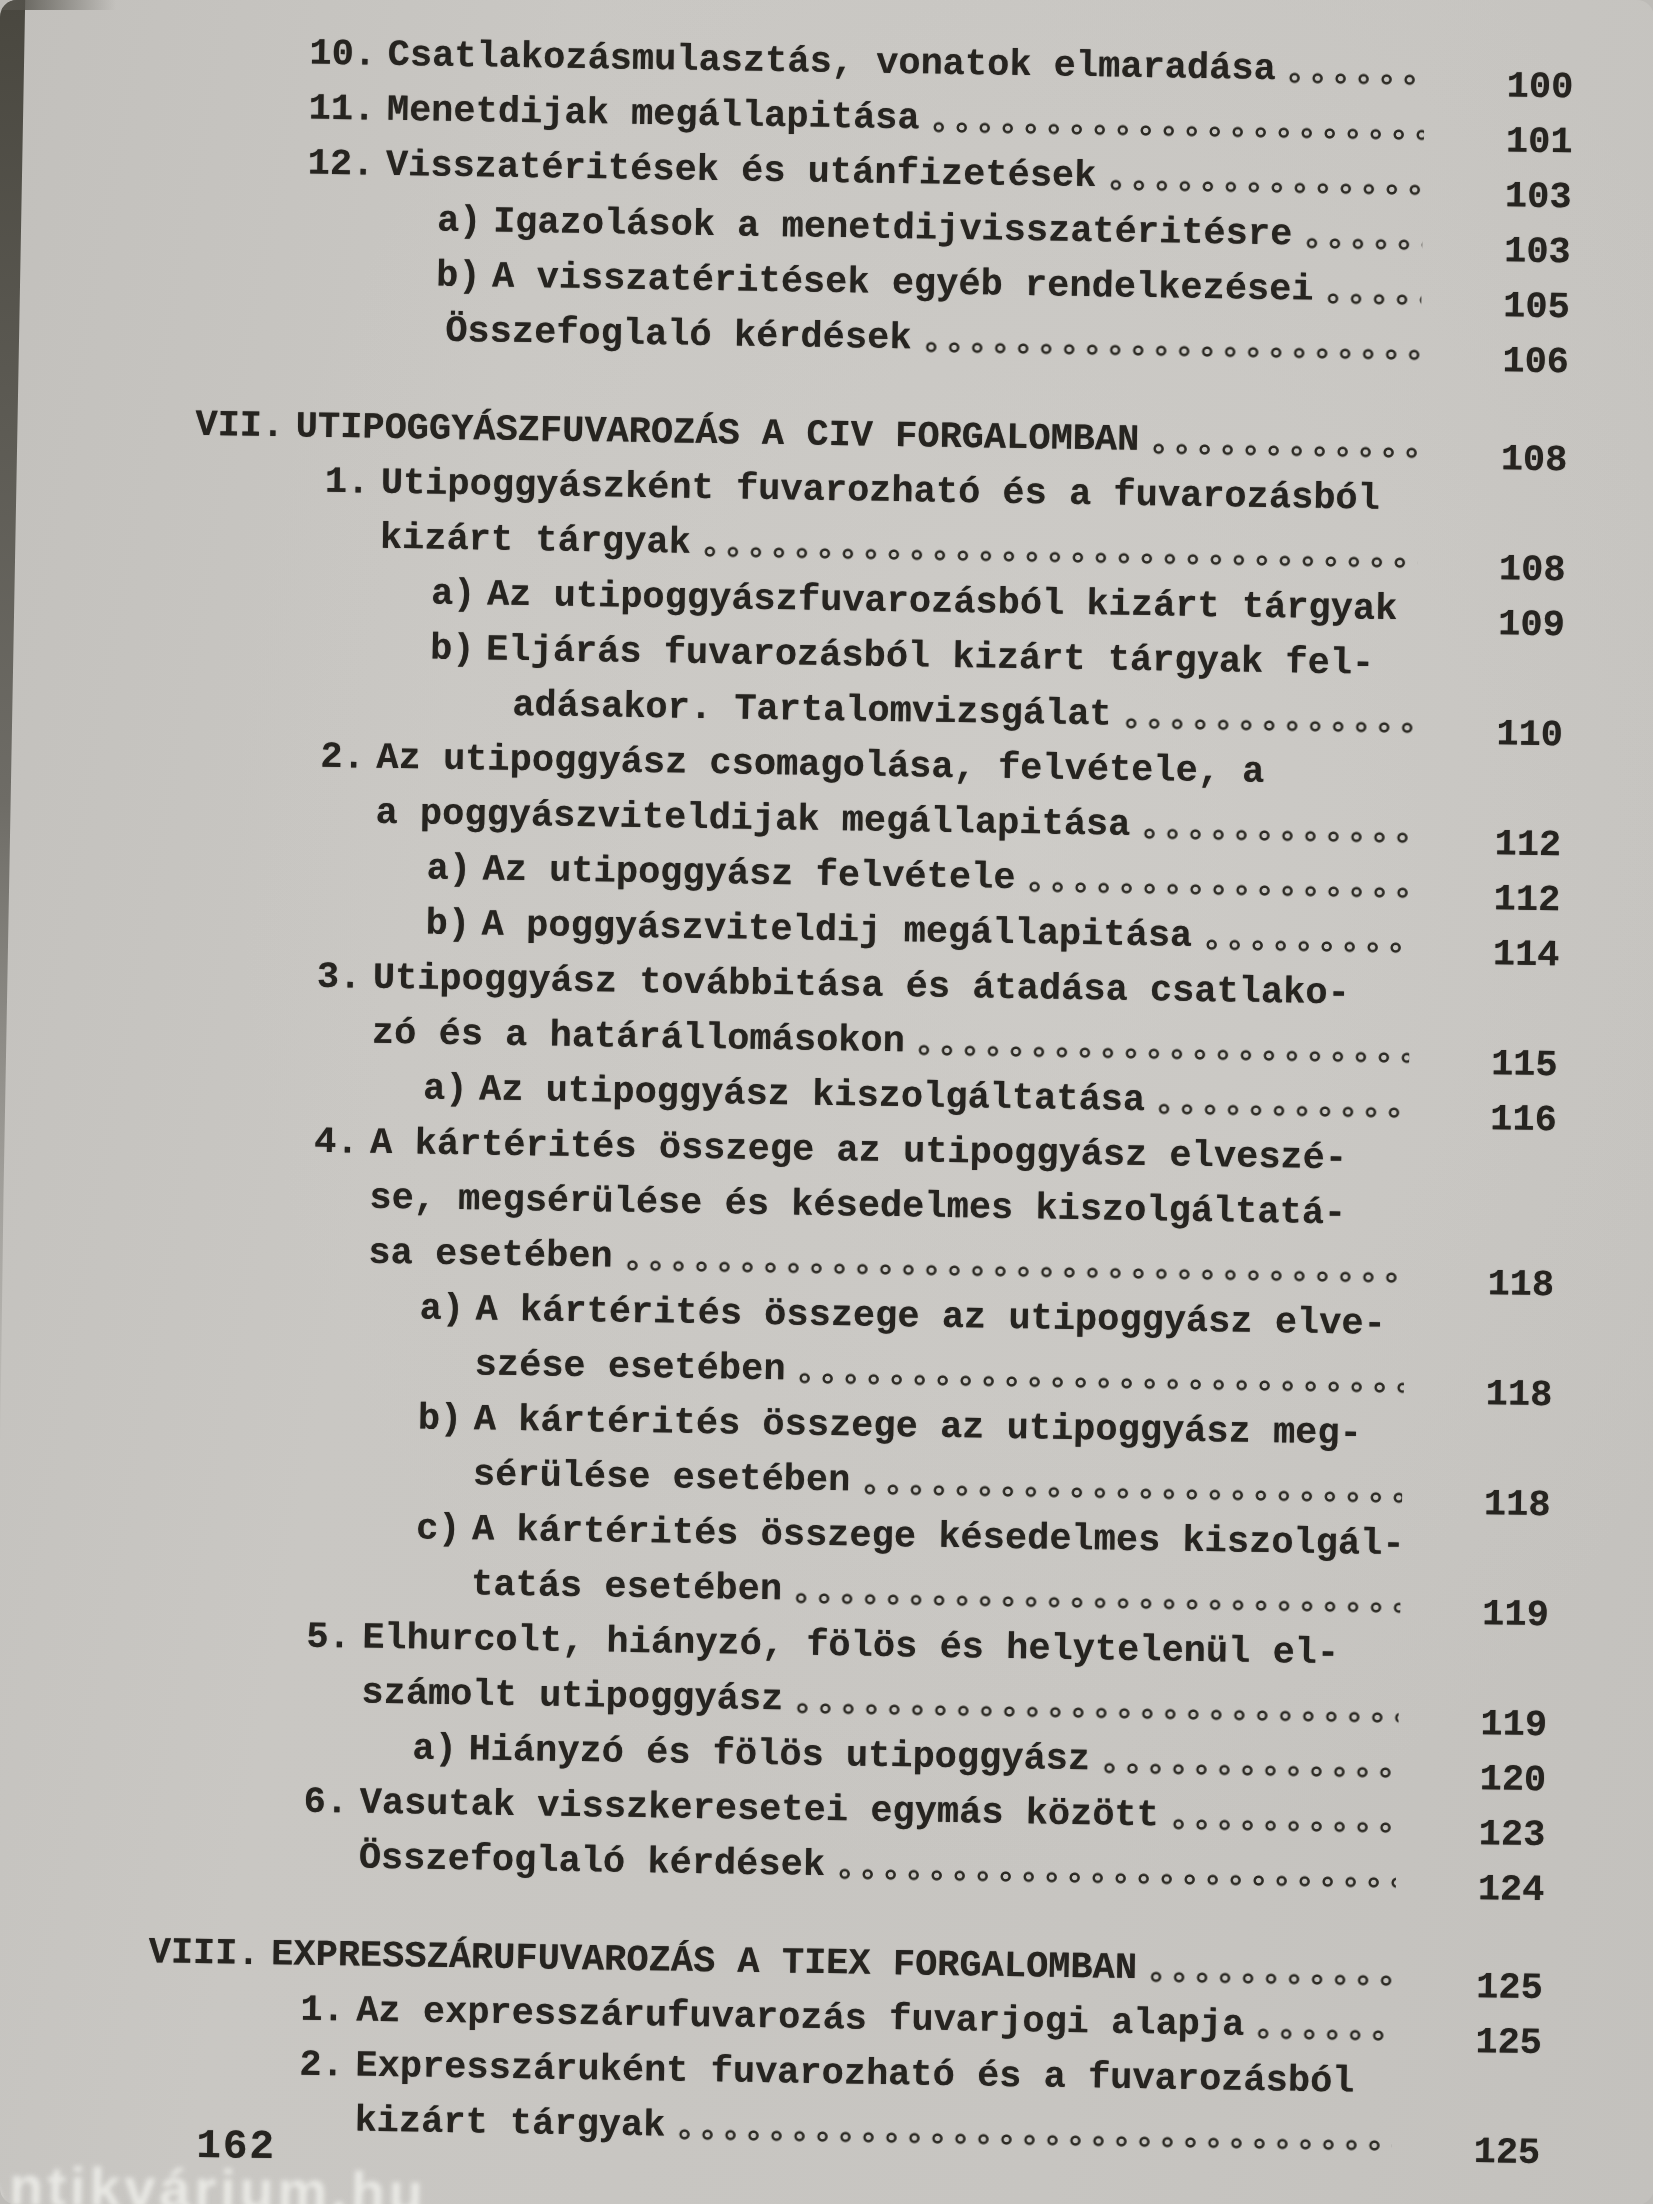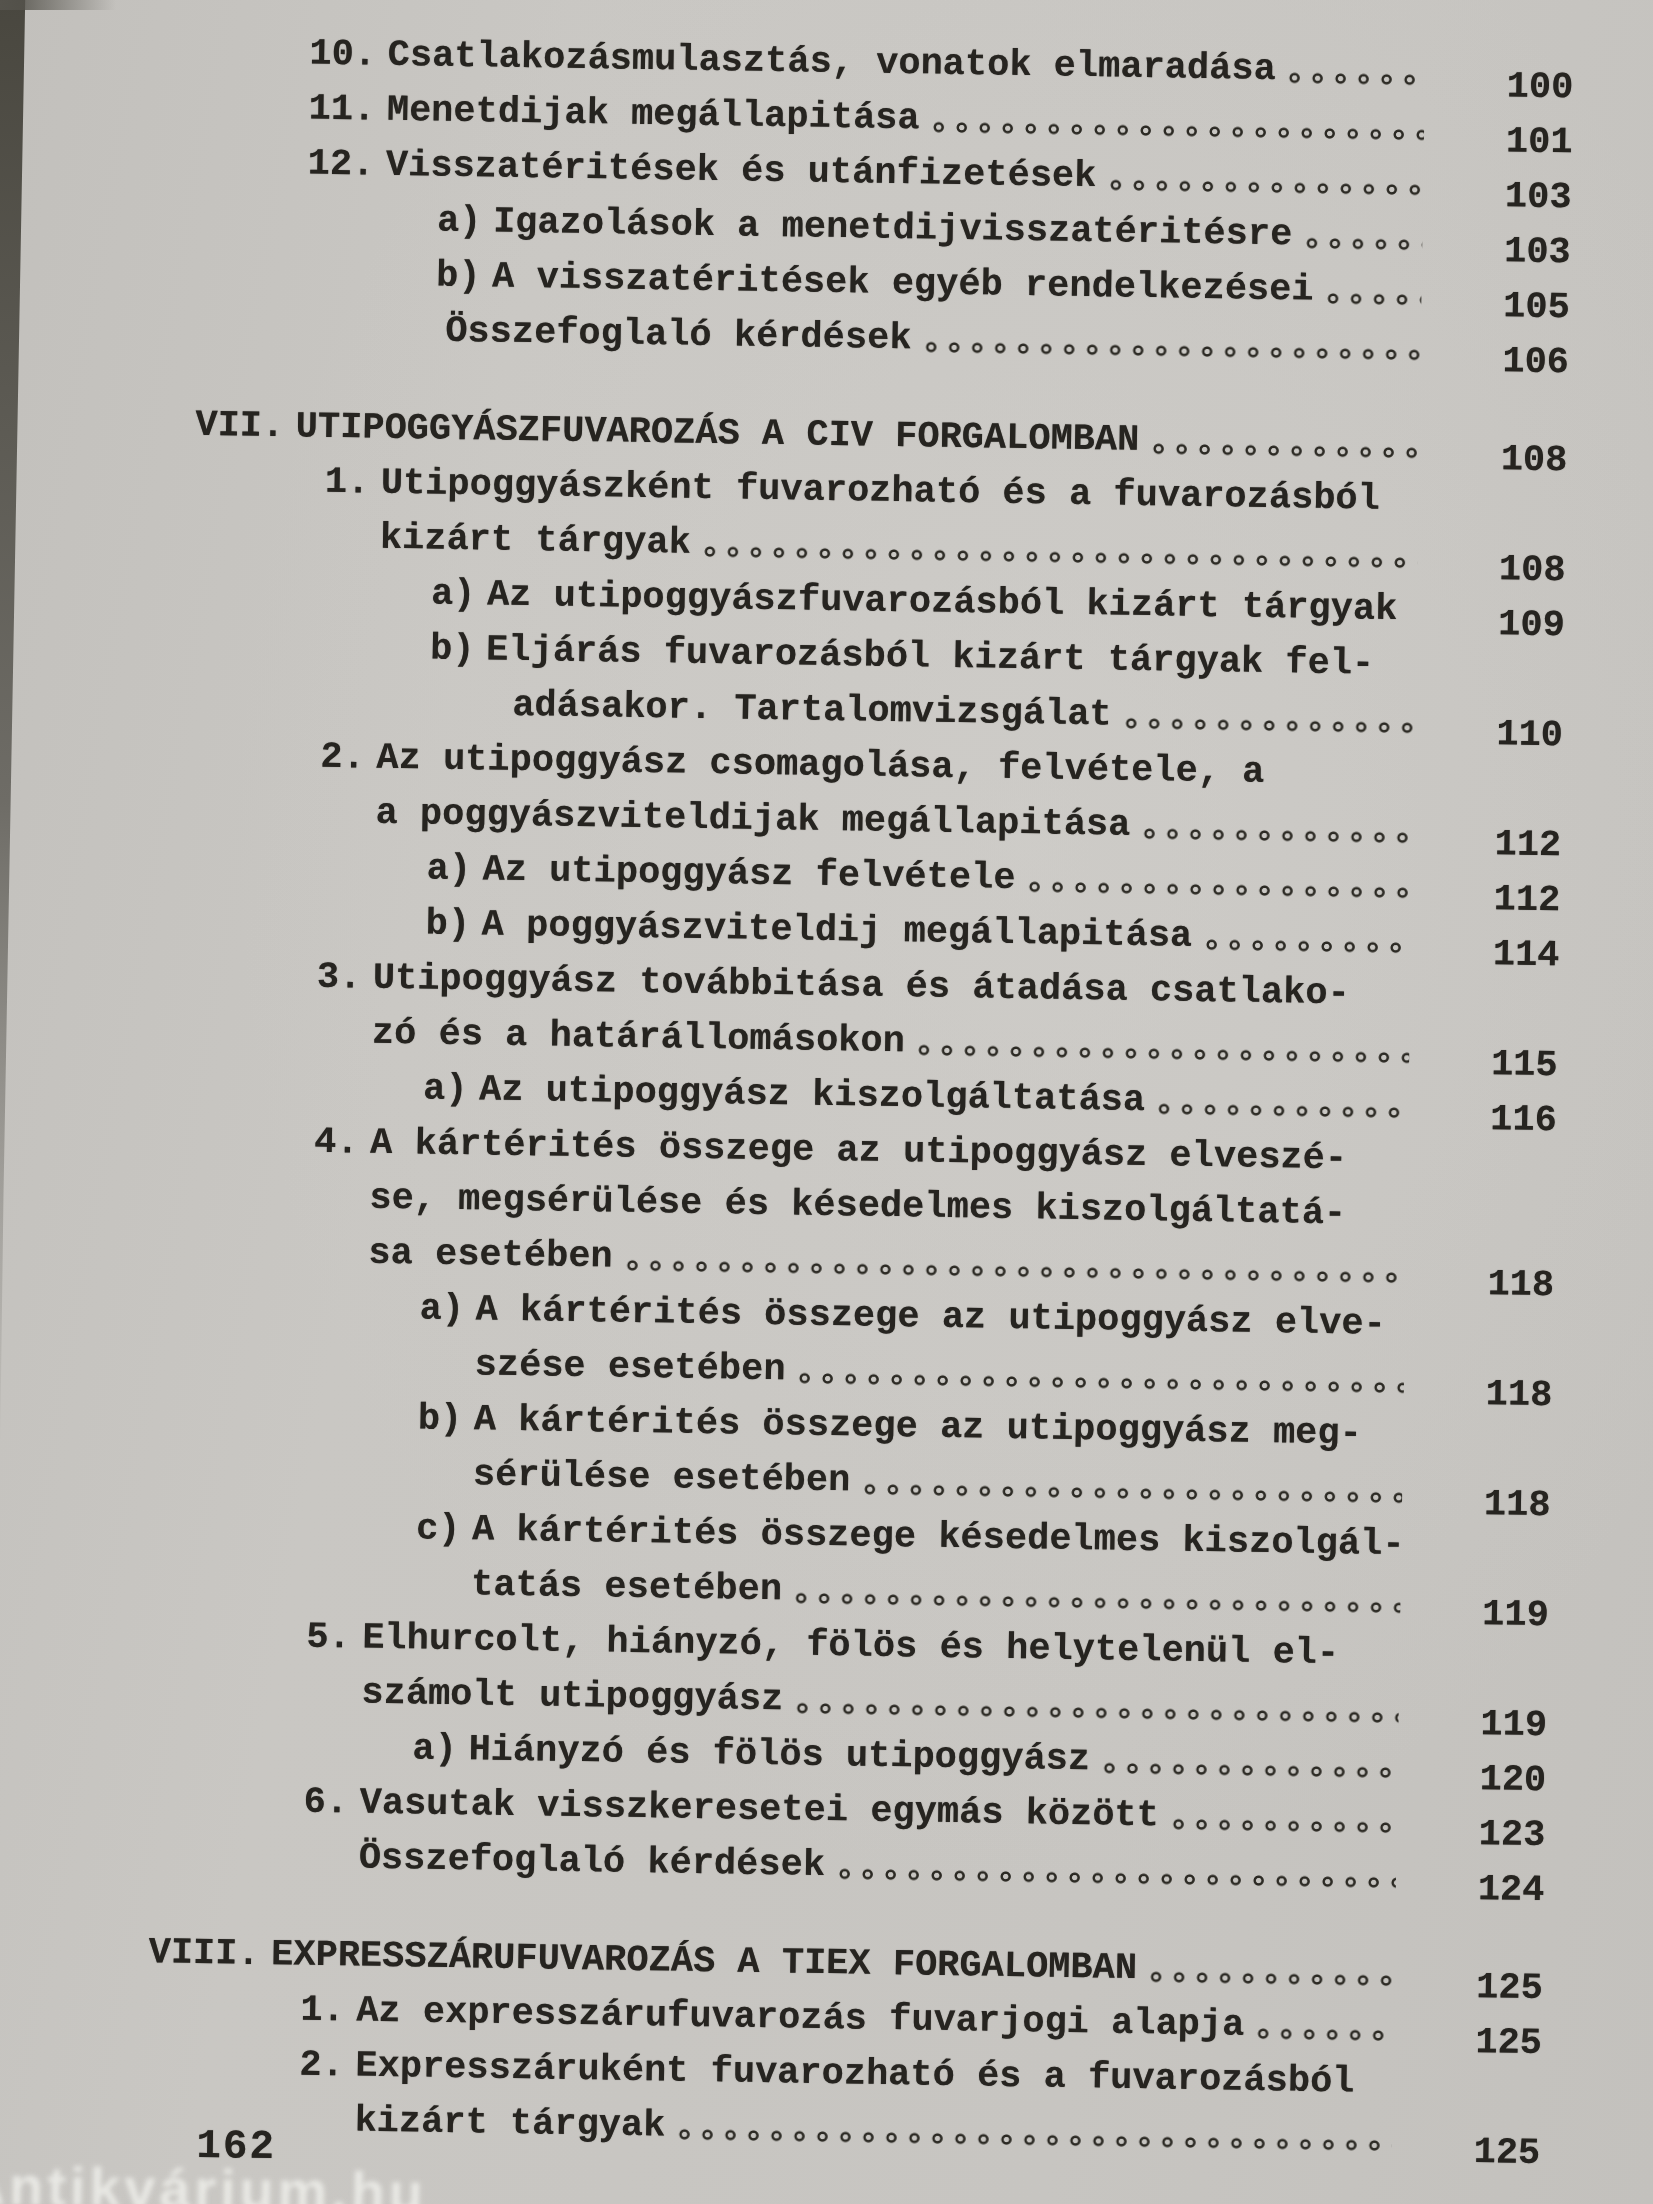--- a/index.html
+++ b/index.html
@@ -6,20 +6,21 @@
   body{
     width:1654px;height:2205px;overflow:hidden;
     background:#bdbbb7;
     font-family:"Liberation Mono","DejaVu Sans Mono",monospace;
   }
   .scan{
     position:relative;width:1654px;height:2205px;overflow:hidden;
     background:
       radial-gradient(ellipse at 62% 38%, rgba(210,208,204,.55) 0%, rgba(0,0,0,0) 55%),
       linear-gradient(100deg, #c2c0bc 0%, #c9c7c3 28%, #c7c5c1 70%, #c3c1bd 100%);
+    border-radius: 17px;
   }
   
   .edge{
     position:absolute;left:0;top:0;width:35px;height:1456px;
     background:linear-gradient(to bottom,#49473f,#6e6c66 55%,rgba(110,108,102,0));
     clip-path:polygon(0 0,72% 0,10% 82%,0 100%);
   }
   .edge-top{
     position:absolute;left:0;top:0;width:116px;height:9.7px;
     background:linear-gradient(to right,#55534c,rgba(85,83,76,0));

